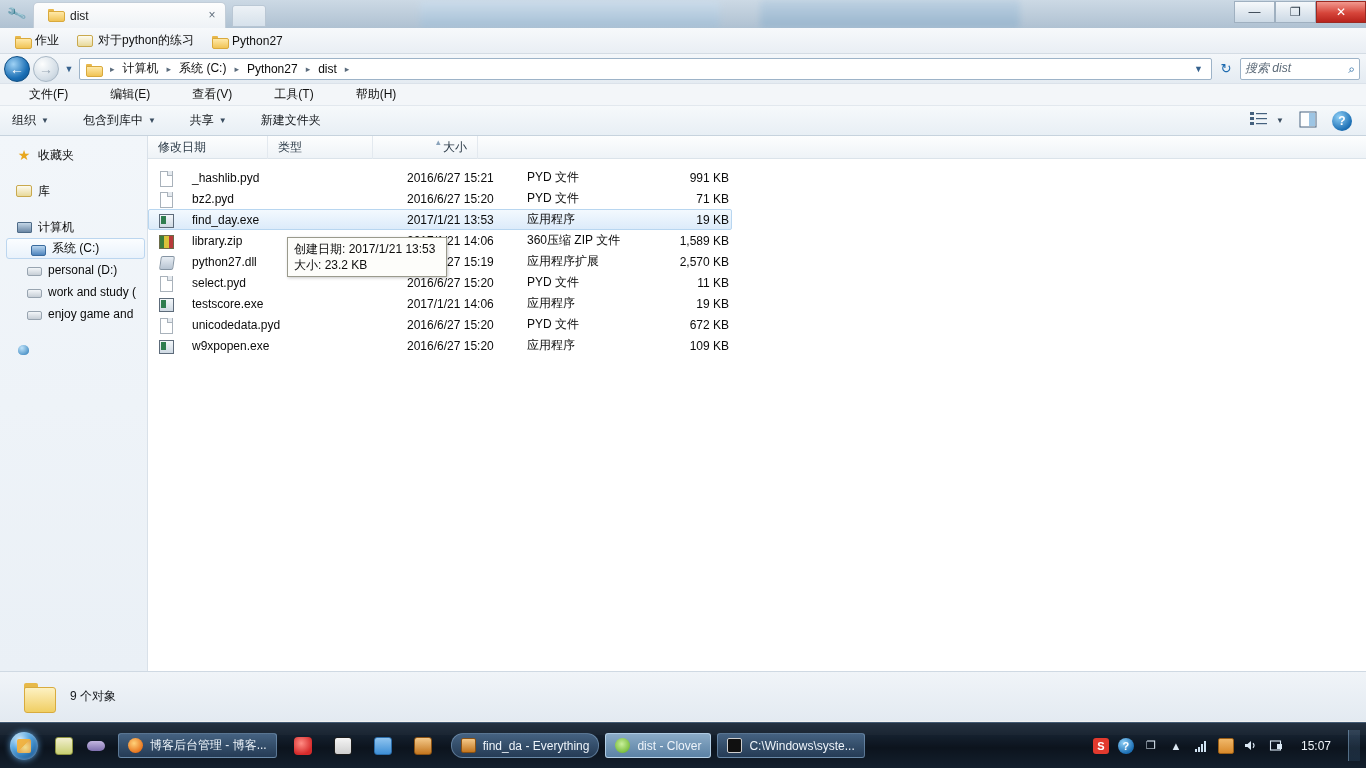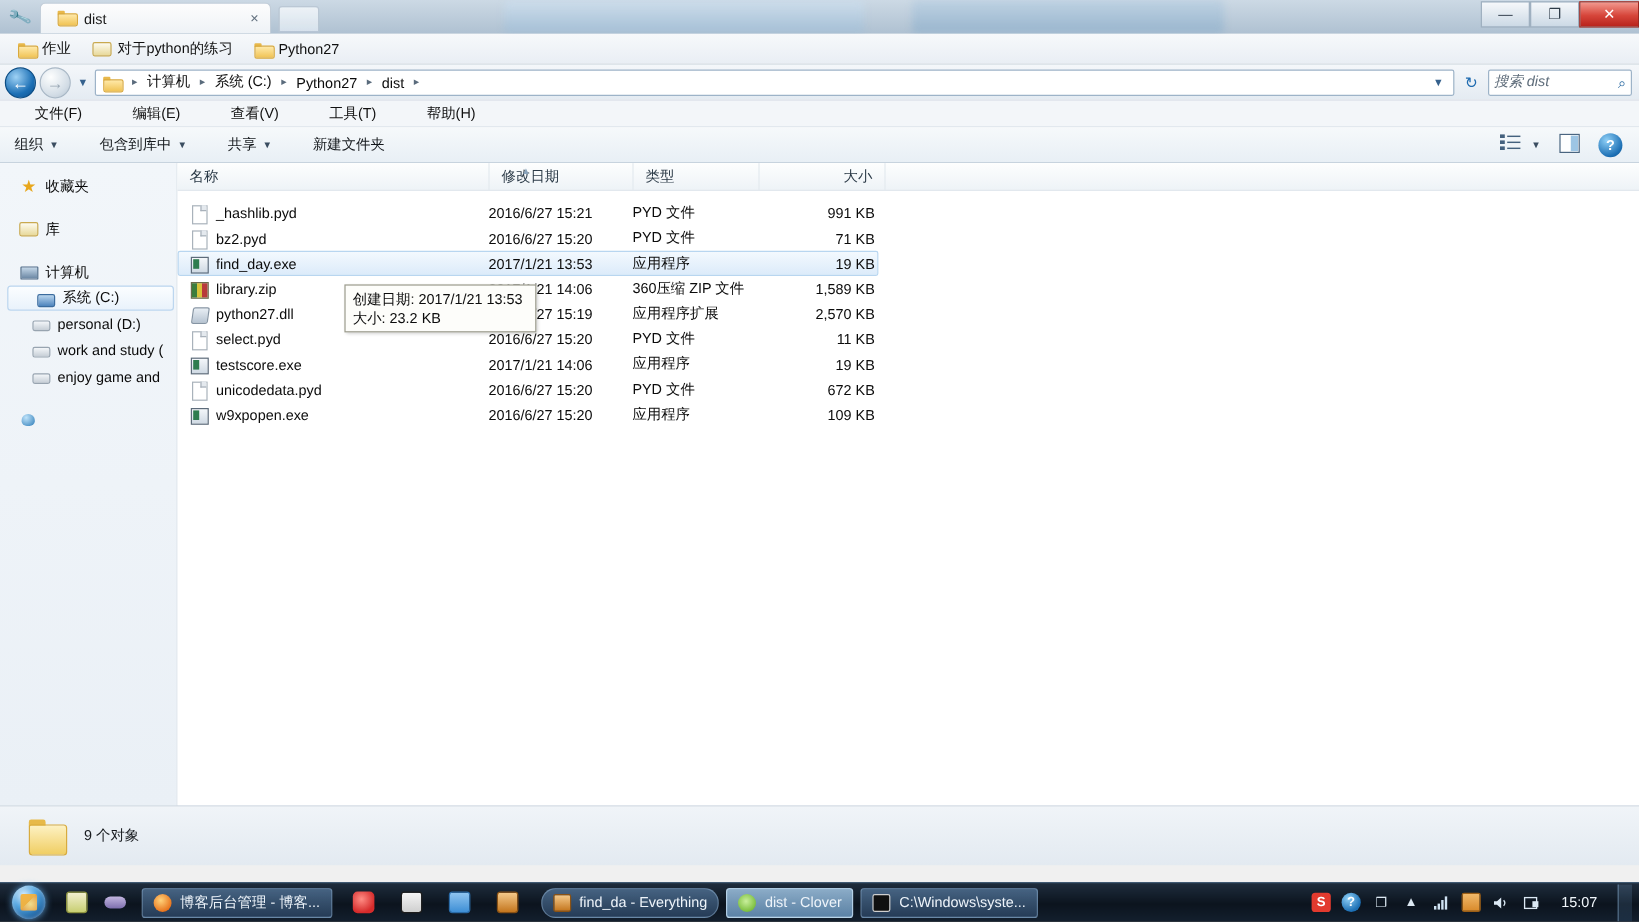--- a/index.html
+++ b/index.html
@@ -219,21 +219,21 @@
   .c-size { width: 105px; text-align: right; padding-right: 10px; padding-left: 0 !important; }
 
   .row {
     height: 21px; display: flex; align-items: center; font-size: 12px; color: #0b0b0b;
     width: 584px; border: 1px solid transparent;
   }
   .row.selected {
     background: linear-gradient(180deg,#f3f9fe,#dcebfa);
     border: 1px solid #b8d6f0; border-radius: 2px;
   }
-  .cell-name { width: 258px; display: flex; align-items: center; gap: 6px; padding-left: 9px; }
+  .cell-name { width: 258px; display: flex; align-items: center; gap: 18px; padding-left: 9px; }
   .cell-date { width: 120px; }
   .cell-type { width: 105px; }
   .cell-size { width: 97px; text-align: right; }
 
   
   .fi { width: 16px; height: 16px; position: relative; flex: none; }
   .fi-doc::after {
     content: ""; position: absolute; left: 2px; top: 1px; width: 11px; height: 14px;
     background: #fff; border: 1px solid #a9b2bb;
   }
@@ -280,21 +280,21 @@
   }
   .bigfolder::after {
     content: ""; position: absolute; left: 2px; top: 7px; width: 30px; height: 24px;
     background: linear-gradient(180deg,#fdf1c2,#f0ce63);
     border: 1px solid #d8ab3e; border-radius: 2px 3px 3px 3px;
   }
   .status-text { font-size: 12px; color: #16191d; }
 
   
   .taskbar {
-    position: absolute; left: 0; bottom: 0; width: 1366px; height: 33px;
+    position: absolute; left: 0; bottom: 0; width: 1366px; height: 46px;
     background: linear-gradient(180deg, rgba(28,42,58,.96), rgba(10,18,28,.98) 55%, rgba(18,30,44,.98));
     border-top: 1px solid rgba(120,160,200,.45);
     display: flex; align-items: center;
   }
   .startorb {
     width: 48px; height: 31px; display: flex; align-items: center; justify-content: center;
   }
   .startorb .orb {
     width: 28px; height: 28px; border-radius: 50%;
     background: radial-gradient(circle at 35% 28%, #cfe9fb 2%, #53a5e0 38%, #1a5f9e 72%, #0b3a68);
@@ -498,21 +498,20 @@
 
         <div class="nav-item">
           <span class="ico16 net-icon"></span>
           <span></span>
         </div>
       </div>
 
       <div class="filepane">
 
         <div class="colhead">
-          <div class="ch c-name">名称</div>
           <div class="ch c-date">修改日期</div>
           <div class="ch c-type">类型</div>
           <div class="ch c-size">大小</div>
           <div class="sortmark">▴</div>
         </div>
 
         <div style="padding-top:8px;">
           <div class="row">
             <div class="cell-name">
               <span class="fi fi-doc"></span>

